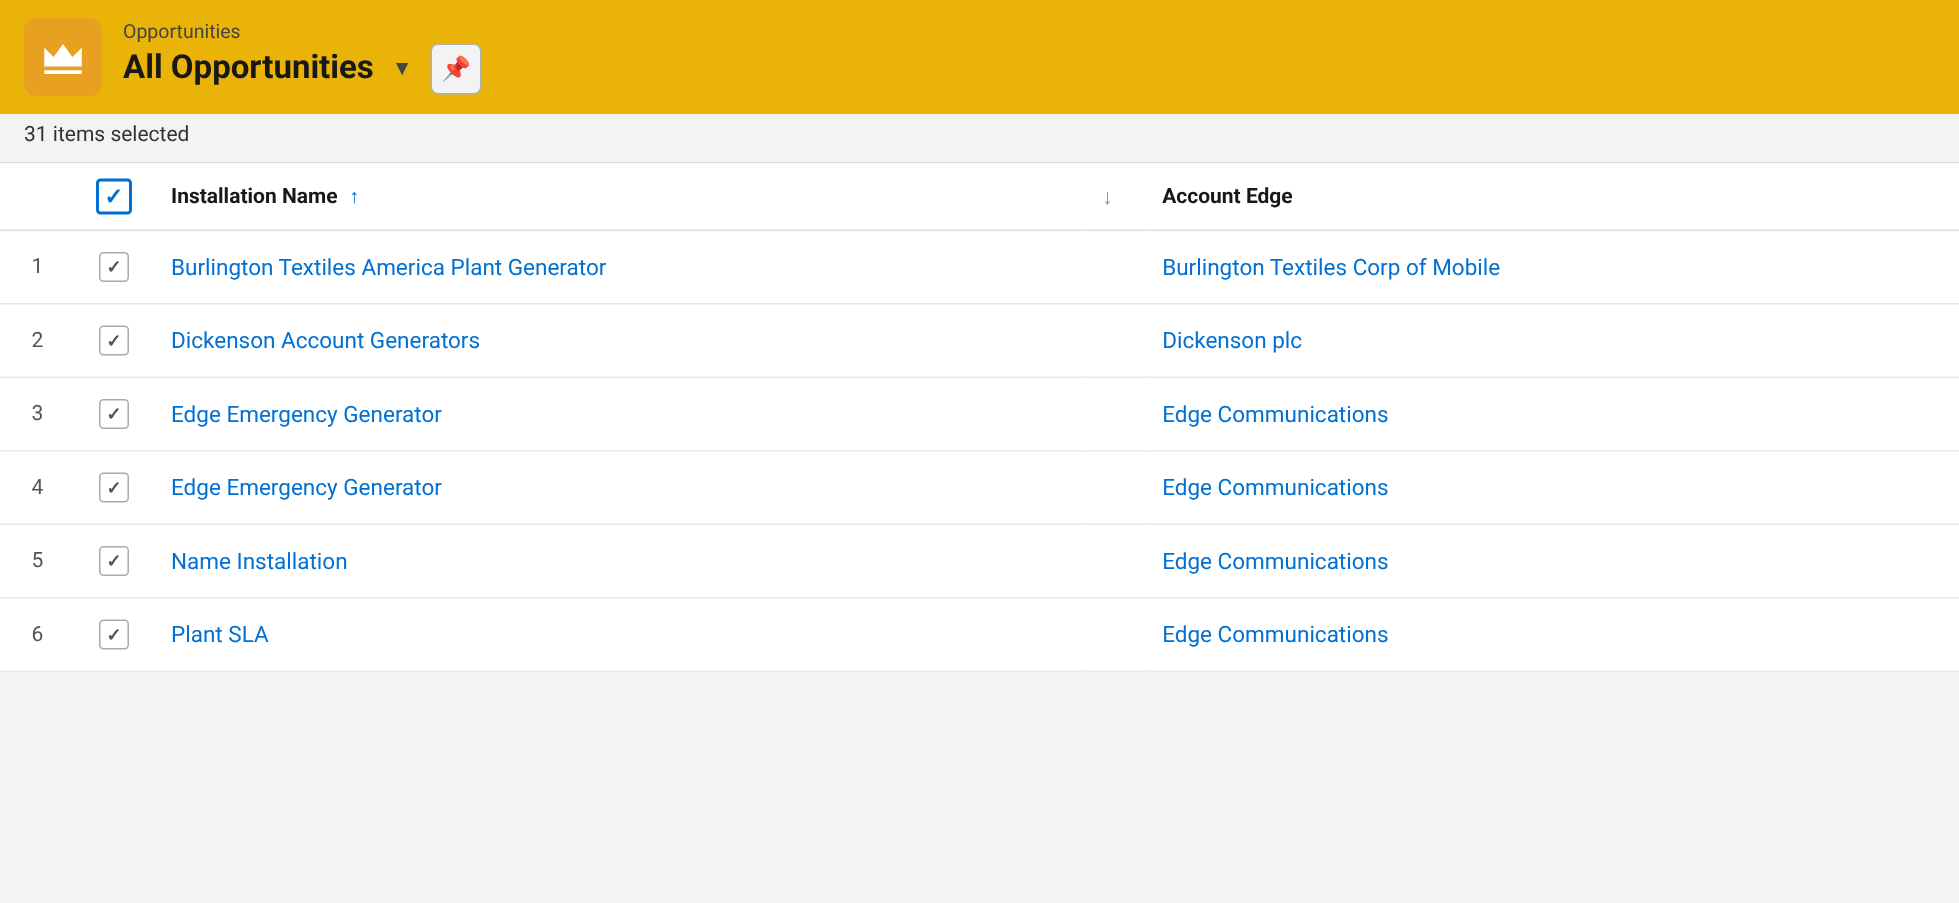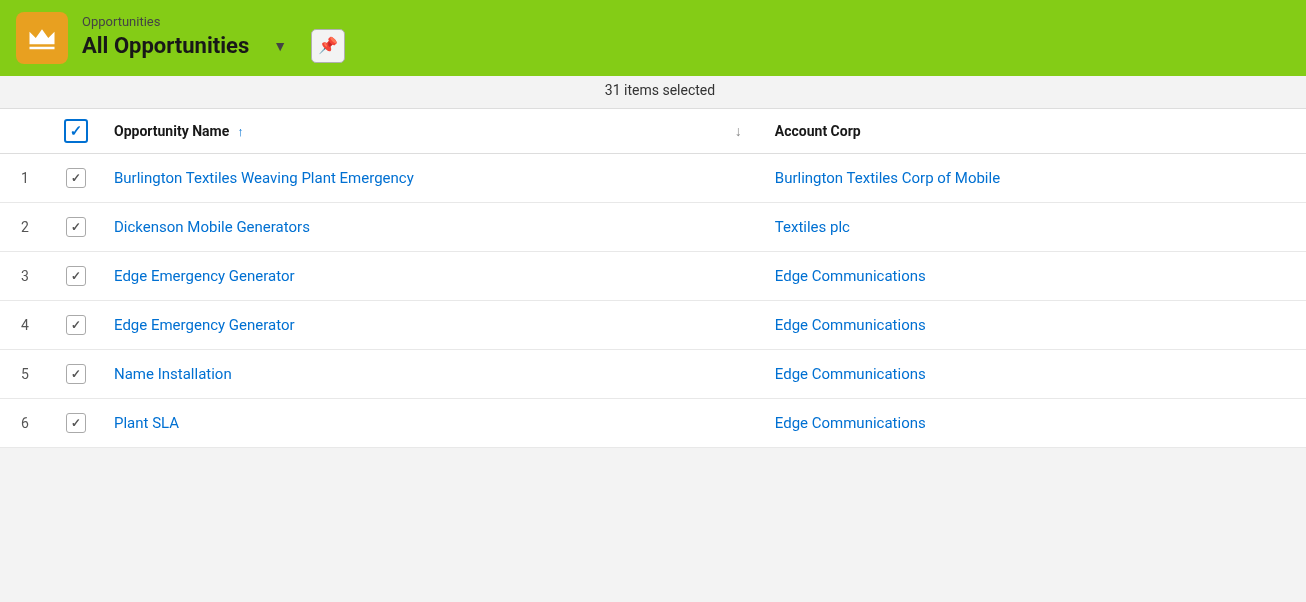--- a/index.html
+++ b/index.html
@@ -13,21 +13,21 @@
       background: #f3f3f3;
       width: 1306px;
       min-height: 602px;
       overflow: hidden;
     }
 
     .header {
       display: flex;
       align-items: center;
       padding: 12px 16px;
-      background: #84cc16;
+      background: #eab308;
       gap: 14px;
     }
 
     .header-icon {
       width: 52px;
       height: 52px;
       background: #e8a020;
       border-radius: 8px;
       display: flex;
       align-items: center;
@@ -47,21 +47,21 @@
     }
 
     .header-subtitle {
       font-size: 13px;
       color: #444;
     }
 
     .header-title-row {
       display: flex;
       align-items: center;
-      gap: 24px;
+      gap: 12px;
     }
 
     .header-title {
       font-size: 22px;
       font-weight: 700;
       color: #181818;
     }
 
     .dropdown-arrow {
       font-size: 14px;
@@ -77,25 +77,24 @@
       background: #f3f3f3;
       display: flex;
       align-items: center;
       justify-content: center;
       cursor: pointer;
       color: #555;
       font-size: 16px;
     }
 
     .items-selected {
-      padding: 6px 16px 10px 30px;
+      padding: 6px 16px 10px 16px;
       font-size: 14px;
       color: #333;
       background: #f3f3f3;
-      text-align: center;
     }
 
     .table-container {
       background: #fff;
       border-top: 1px solid #ddd;
     }
 
     table {
       width: 100%;
       border-collapse: collapse;
@@ -239,52 +238,52 @@
     <thead>
       <tr>
         <th class="num-col"></th>
         <th class="check-col">
           <div class="checkbox-header">
             <span class="check-mark">✓</span>
           </div>
         </th>
         <th class="opp-col">
           <div class="opp-header-left">
-            <span>Opportunity Name</span>
+            <span>Installation Name</span>
             <span style="color:#0070d2; font-size:13px; margin-left:4px;">↑</span>
           </div>
         </th>
         <th class="sort-col">
           <span style="color:#888; font-size:14px;">↓</span>
         </th>
-        <th class="acc-col">Account Corp</th>
+        <th class="acc-col">Account Edge</th>
       </tr>
     </thead>
     <tbody id="table-body">
     <tr>
           <td class="num-cell">1</td>
           <td class="check-cell">
             <div class="checkbox-row">
               <span class="check-mark">✓</span>
             </div>
           </td>
-          <td class="link-cell">Burlington Textiles Weaving Plant Emergency</td>
+          <td class="link-cell">Burlington Textiles America Plant Generator</td>
           <td></td>
           <td class="link-cell">Burlington Textiles Corp of Mobile</td>
         </tr>
         <tr>
           <td class="num-cell">2</td>
           <td class="check-cell">
             <div class="checkbox-row">
               <span class="check-mark">✓</span>
             </div>
           </td>
-          <td class="link-cell">Dickenson Mobile Generators</td>
-          <td></td>
-          <td class="link-cell">Textiles plc</td>
+          <td class="link-cell">Dickenson Account Generators</td>
+          <td></td>
+          <td class="link-cell">Dickenson plc</td>
         </tr>
         <tr>
           <td class="num-cell">3</td>
           <td class="check-cell">
             <div class="checkbox-row">
               <span class="check-mark">✓</span>
             </div>
           </td>
           <td class="link-cell">Edge Emergency Generator</td>
           <td></td>

